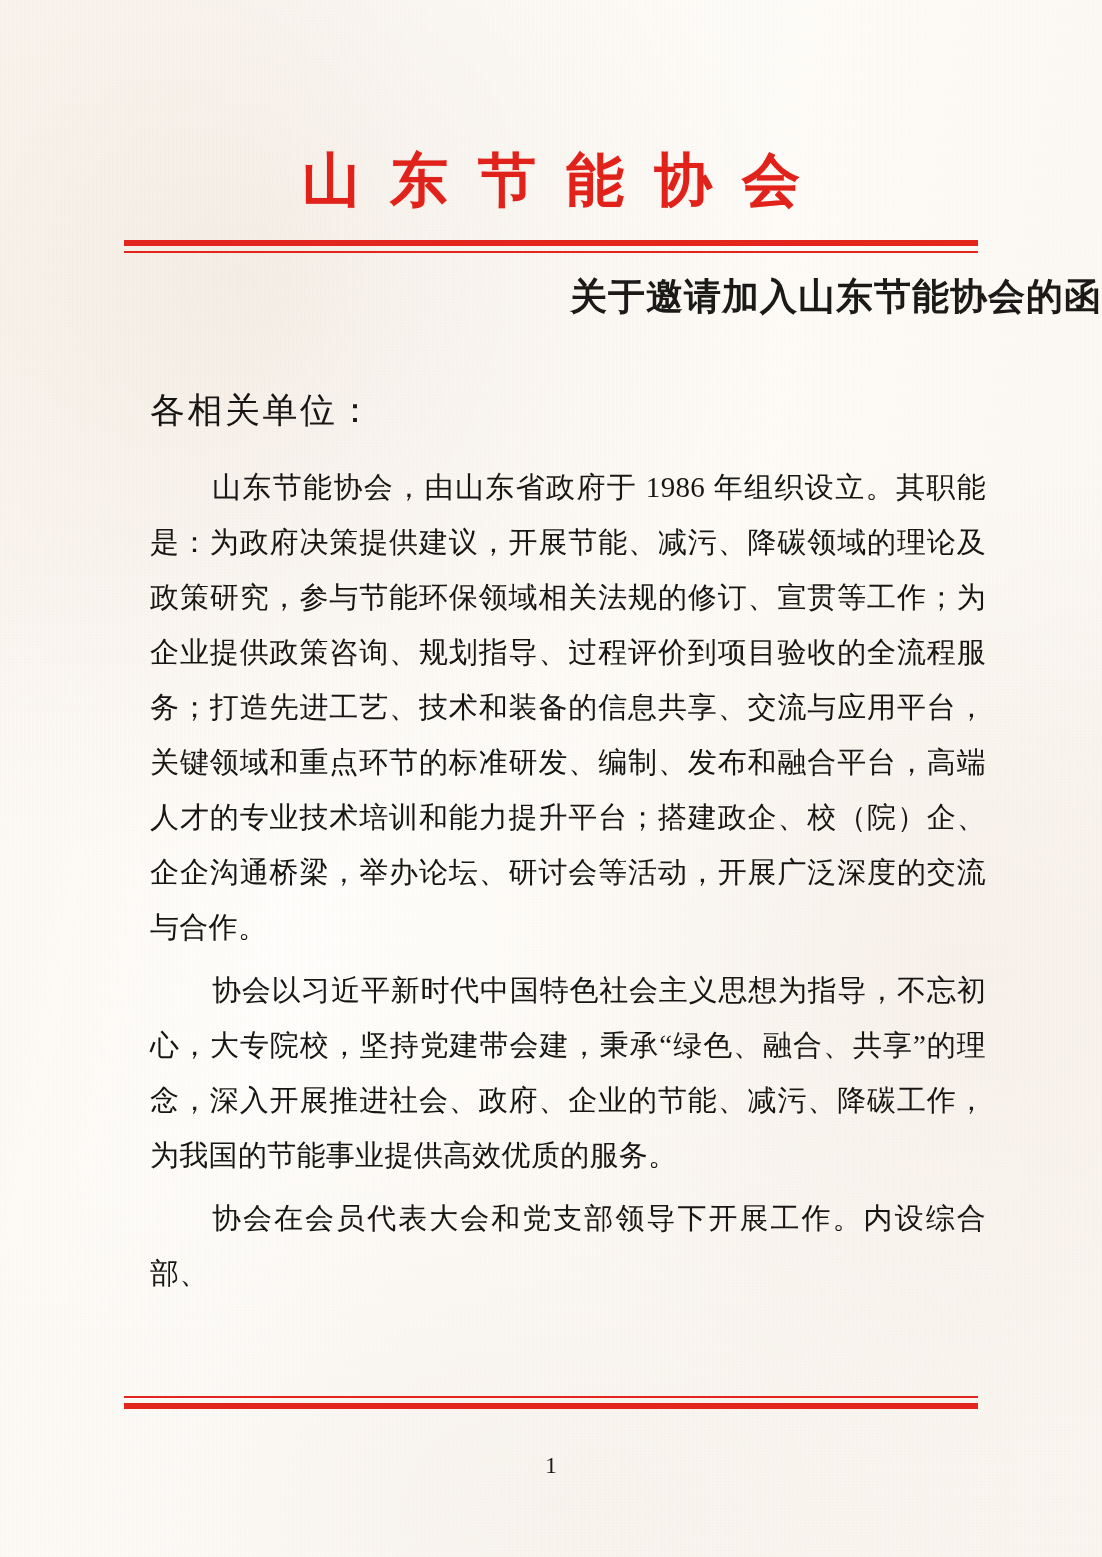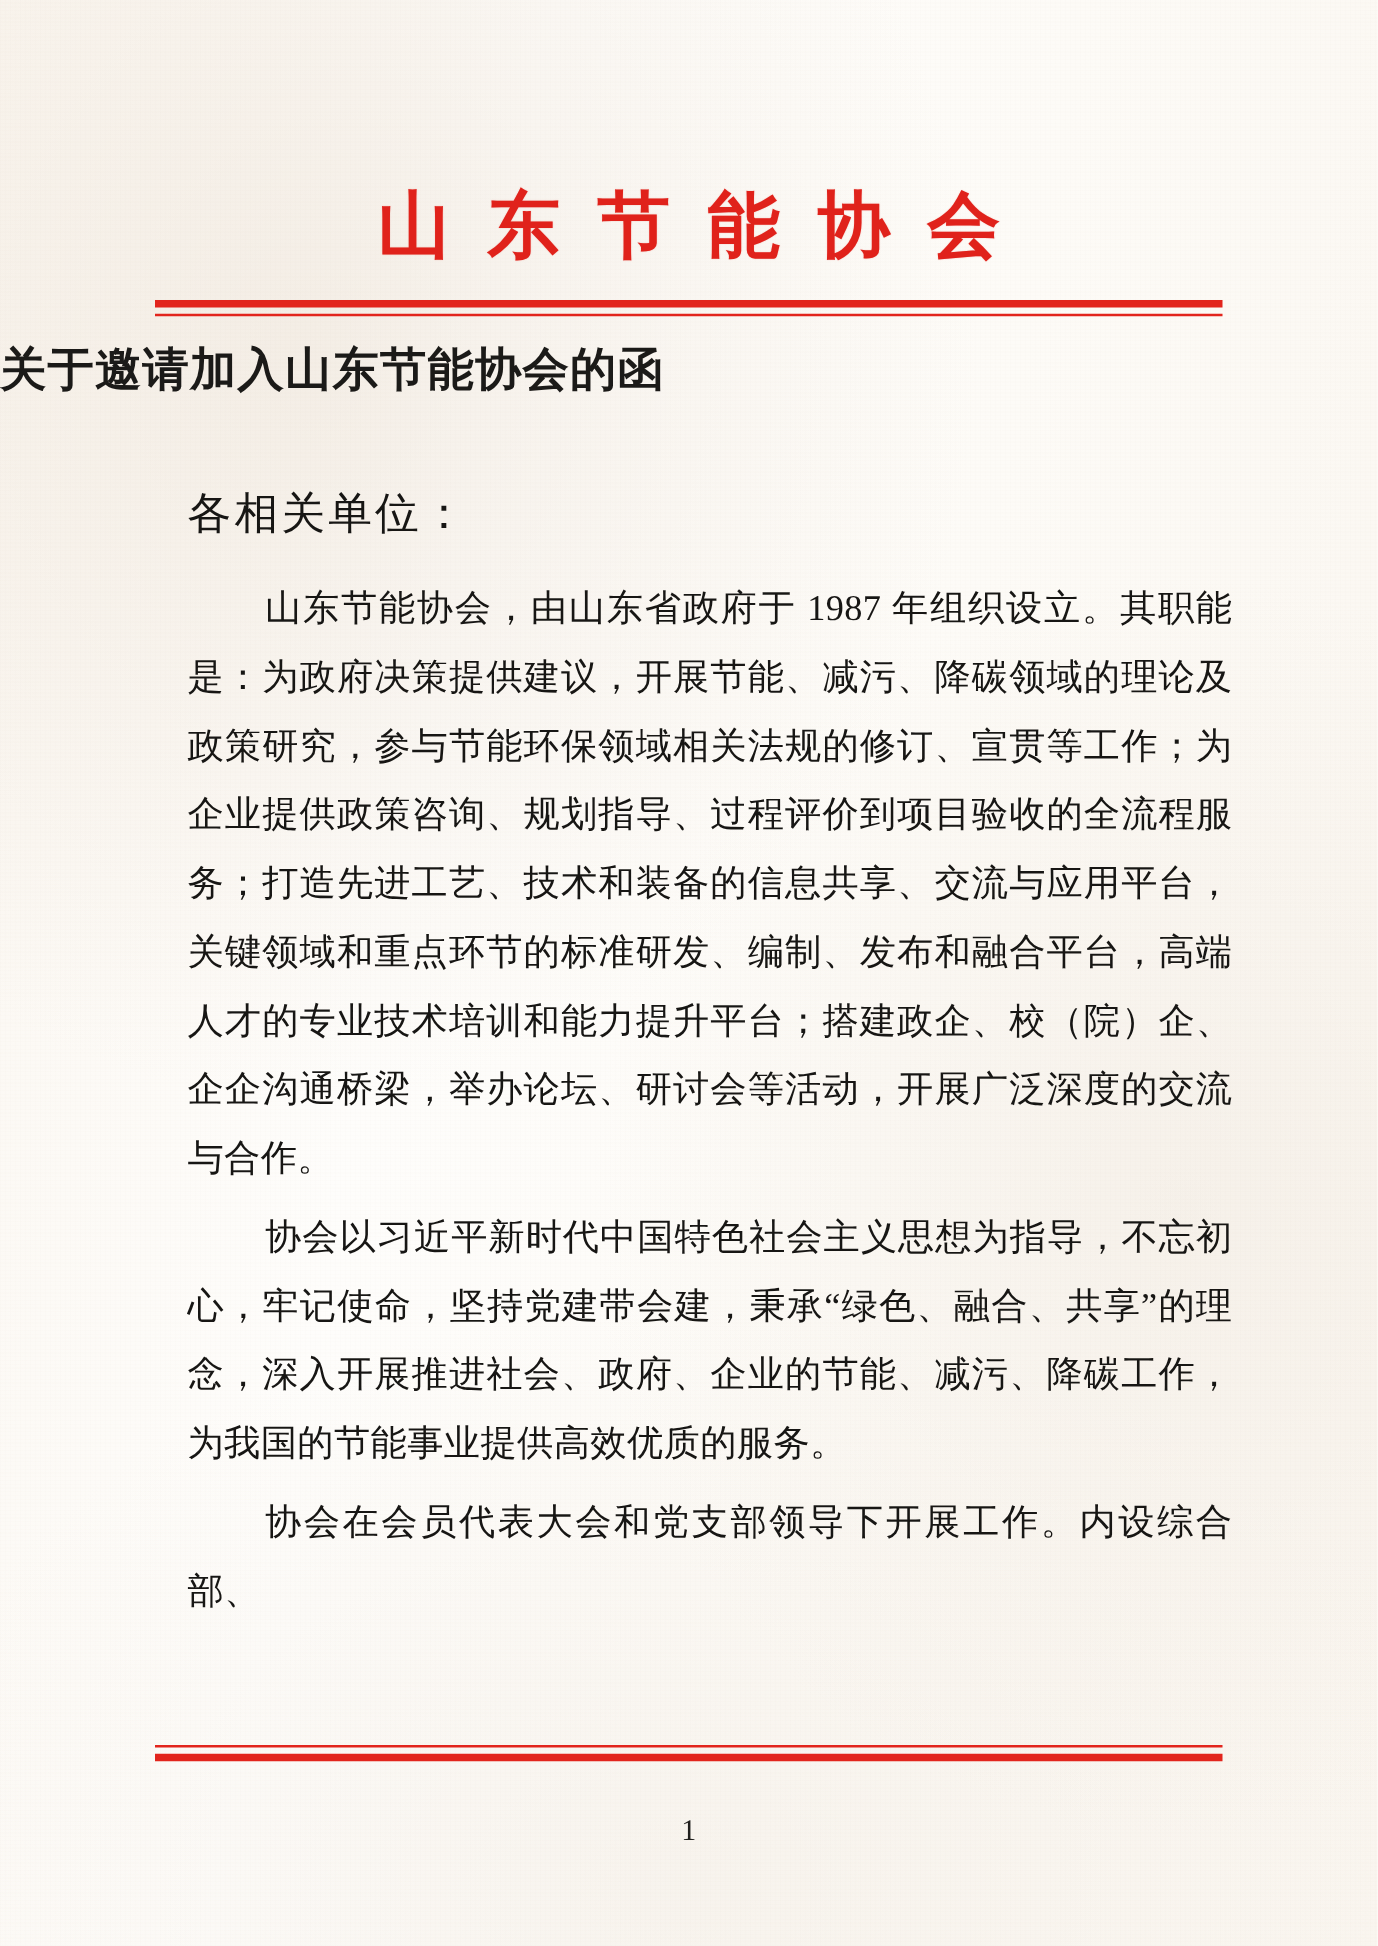--- a/index.html
+++ b/index.html
@@ -78,22 +78,22 @@
     background: #e2251d;
   }
   .rule-gap-top { height: 5px; }
 
   
   .doc-title {
     position: absolute;
     top: 272px;
     left: 0;
     width: 1102px;
-    text-align: left;
-    font-family: Liberation Serif, serif;
+    text-align: right;
+    font-family: Liberation Sans, sans-serif;
     font-size: 37px;
     font-weight: 700;
     line-height: 1.35;
     color: #1b1a18;
     letter-spacing: 1px;
   }
 
   
   .body-block {
     position: absolute;
@@ -155,23 +155,23 @@
       <div class="rule-thick"></div>
       <div class="rule-gap-top"></div>
       <div class="rule-thin"></div>
     </div>
 
     <div class="doc-title">关于邀请加入山东节能协会的函</div>
 
     <div class="body-block">
       <div class="salutation">各相关单位：</div>
 
-      <p class="para">山东节能协会，由山东省政府于 1987 年组织设立。其职能是：为政府决策提供建议，开展节能、减污、降碳领域的理论及政策研究，参与节能环保领域相关法规的修订、宣贯等工作；为企业提供政策咨询、规划指导、过程评价到项目验收的全流程服务；打造先进工艺、技术和装备的信息共享、交流与应用平台，关键领域和重点环节的标准研发、编制、发布和融合平台，高端人才的专业技术培训和能力提升平台；搭建政企、校（院）企、企企沟通桥梁，举办论坛、研讨会等活动，开展广泛深度的交流与合作。</p>
+      <p class="para">山东节能协会，由山东省政府于 1986 年组织设立。其职能是：为政府决策提供建议，开展节能、减污、降碳领域的理论及政策研究，参与节能环保领域相关法规的修订、宣贯等工作；为企业提供政策咨询、规划指导、过程评价到项目验收的全流程服务；打造先进工艺、技术和装备的信息共享、交流与应用平台，关键领域和重点环节的标准研发、编制、发布和融合平台，高端人才的专业技术培训和能力提升平台；搭建政企、校（院）企、企企沟通桥梁，举办论坛、研讨会等活动，开展广泛深度的交流与合作。</p>
 
-      <p class="para">协会以习近平新时代中国特色社会主义思想为指导，不忘初心，牢记使命，坚持党建带会建，秉承“绿色、融合、共享”的理念，深入开展推进社会、政府、企业的节能、减污、降碳工作，为我国的节能事业提供高效优质的服务。</p>
+      <p class="para">协会以习近平新时代中国特色社会主义思想为指导，不忘初心，大专院校，坚持党建带会建，秉承“绿色、融合、共享”的理念，深入开展推进社会、政府、企业的节能、减污、降碳工作，为我国的节能事业提供高效优质的服务。</p>
 
 
       <p class="para tight">协会在会员代表大会和党支部领导下开展工作。内设综合部、</p>
     </div>
 
     <div class="rule-group-bottom">
       <div class="rule-thin"></div>
       <div class="rule-gap-bottom"></div>
       <div class="rule-thick"></div>
     </div>

